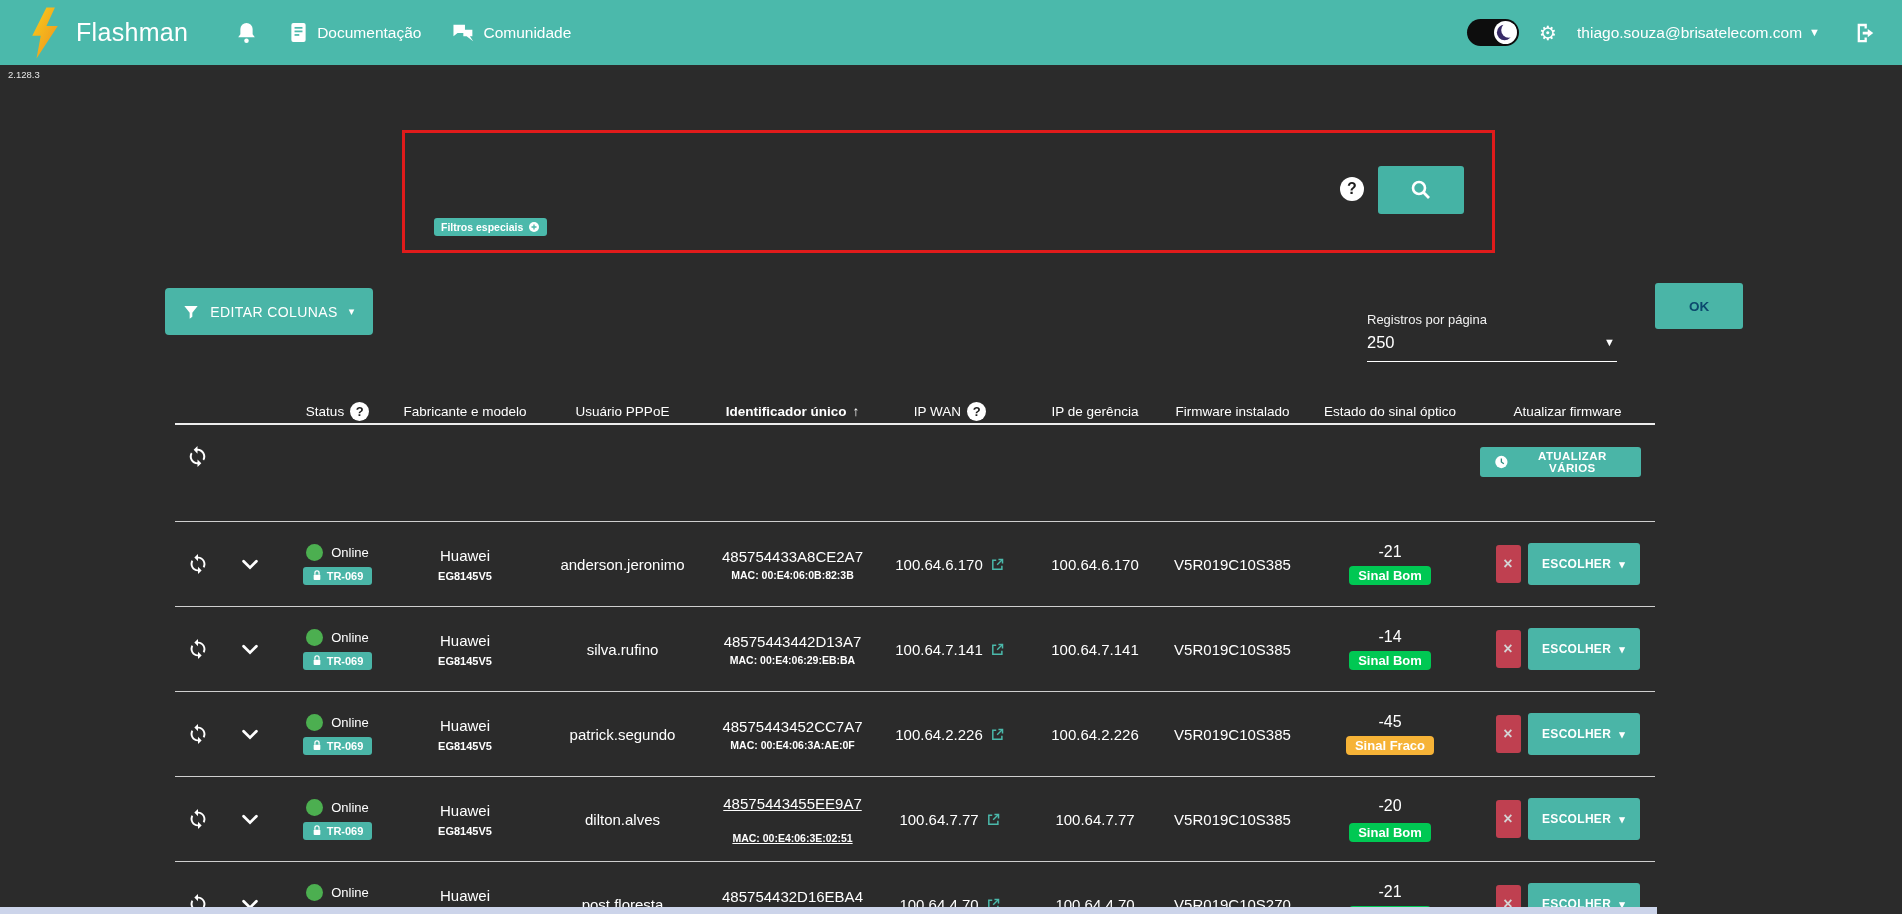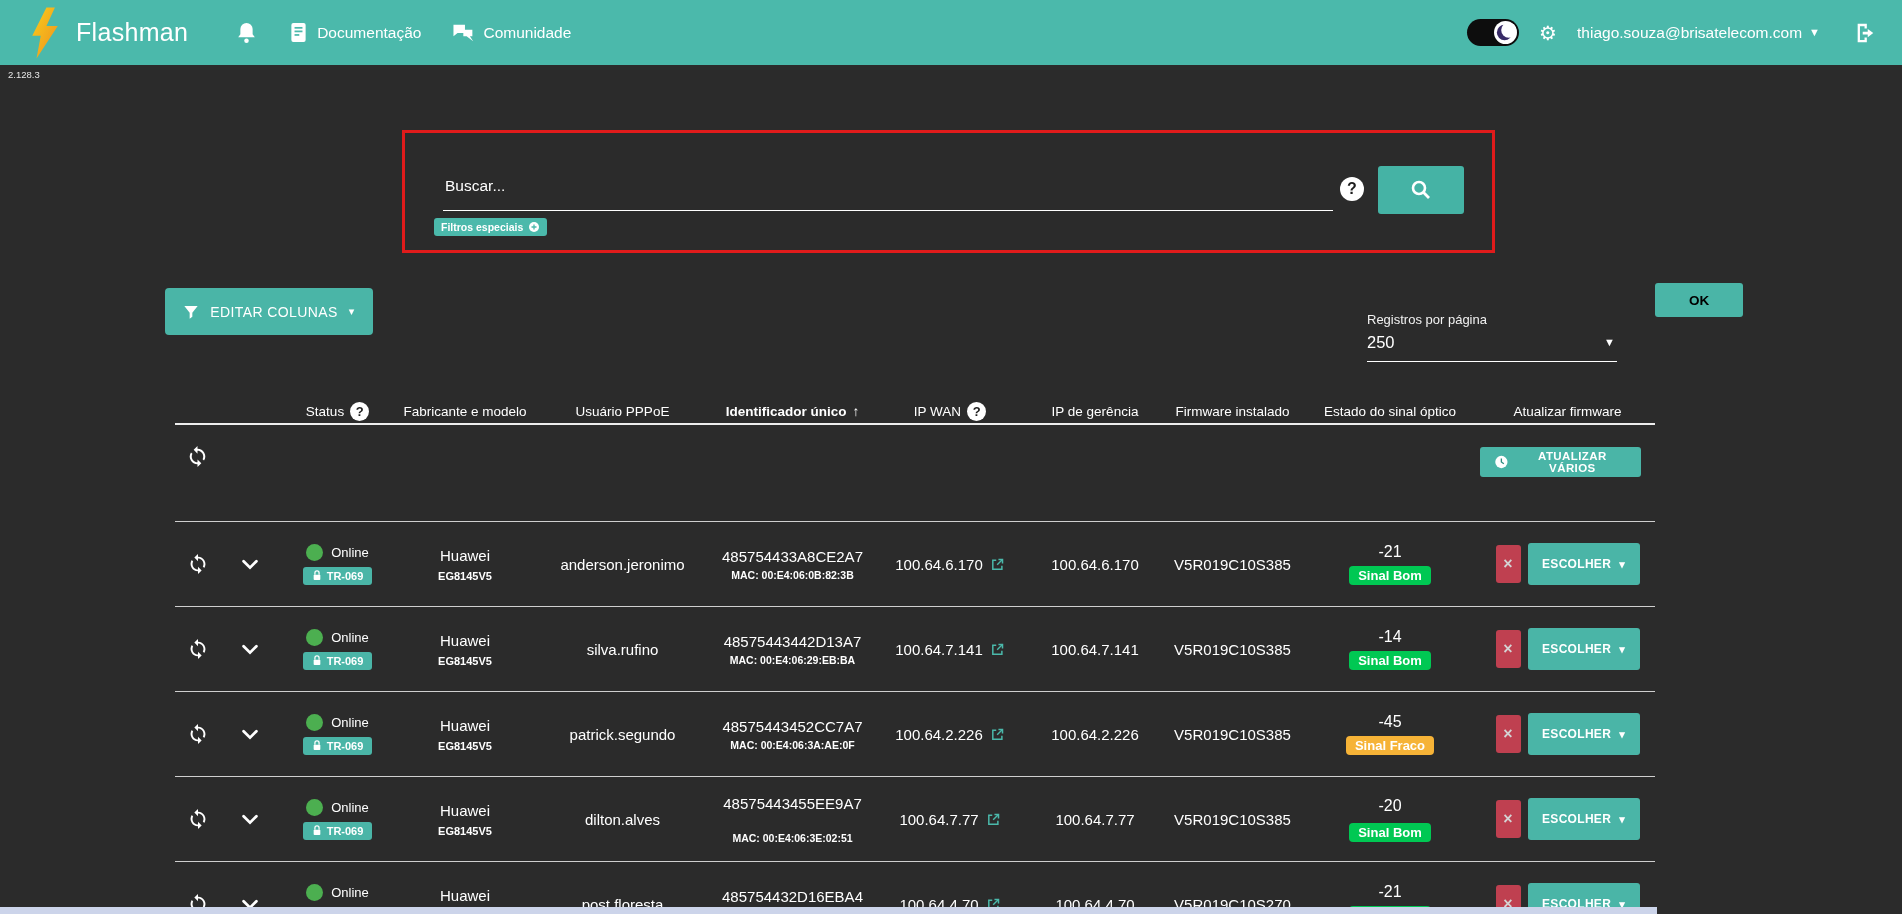--- a/index.html
+++ b/index.html
@@ -56,22 +56,22 @@
     background:#4ab5a7; border:none; border-radius:4px; color:#fff;
     display:flex; align-items:center; justify-content:center; gap:11px;
     font-size:14px; font-weight:500; letter-spacing:.4px; cursor:pointer;
     font-family:"Liberation Sans", sans-serif;
   }
   .perpage { position:absolute; left:1367px; top:281px; width:250px; cursor:pointer; }
   .perpage .lbl { font-size:13px; color:#f2f2f2;margin-top:31px; }
   .perpage .valrow { display:flex; align-items:center; justify-content:space-between; border-bottom:1px solid #fff; padding:6px 2px 9px 0; }
   .perpage .val { font-size:16.5px; }
   .okbtn {
-    position:absolute; left:1655px; top:283px; width:88px; height:34px;
-    background:#4ab5a7; border:none; border-radius:3px; color:#000000; font-size:13.5px; font-weight:700; cursor:pointer;
+    position:absolute; left:1655px; top:283px; width:88px; height:46px;
+    background:#4ab5a7; border:none; border-radius:3px; color:#0c4a6e; font-size:13.5px; font-weight:700; cursor:pointer;
     font-family:"Liberation Sans", sans-serif;
   }
   
   .table { position:absolute; left:175px; top:352px; width:1480px; }
   .grid-row { display:grid; grid-template-columns:45px 60px 115px 140px 175px 165px 150px 140px 135px 180px 175px; }
   .thead { height:73px; align-items:center; border-bottom:2px solid #ededed; }
   .th { text-align:center; font-size:13.5px; font-weight:500; display:flex; align-items:center; justify-content:center; gap:6px; cursor:pointer;margin-top:48px; }
   .th.sorted { font-weight:700; }
   .th .help-circle { width:19px; height:19px; font-size:13px; }
   .summary { height:97px; border-bottom:1px solid #cfcfcf; align-items:start; }
@@ -172,23 +172,20 @@
           <path d="M4 2h10v5h-2.5V4.5H6.5v15h5V17H14v5H4z" fill="#fff"></path>
           <path d="M15 7.5l6 4.5-6 4.5v-3H9.5v-3H15z" fill="#fff"></path>
         </svg>
       </span>
     </div>
   </div>
 
   <div class="version">2.128.3</div>
 
   <div class="search-region">
-    <div class="search-field">
-      <input type="text" placeholder="Buscar..." style="">
-    </div>
     <div class="help-circle help-pos">?</div>
     <button class="search-btn">
       <svg width="24" height="24" viewBox="0 0 24 24">
         <circle cx="10" cy="10" r="6" stroke="#fff" stroke-width="2.6" fill="none"></circle>
         <path d="M14.6 14.6 L20 20" stroke="#fff" stroke-width="2.8"></path>
       </svg>
     </button>
     <div class="filters-badge">
       <span>Filtros especiais</span>
       <svg width="12" height="12" viewBox="0 0 24 24">
@@ -504,21 +501,21 @@
         <span>TR-069</span>
       </div>
     </div>
     <div class="cell col">
       <span class="t15">Huawei</span>
       <span class="model">EG8145V5</span>
     </div>
     <div class="cell">
             <span class="t15">dilton.alves</span>
           </div>
-    <div class="cell col" style="gap:20px;">
+    <div class="cell col" style="gap:20px;text-decoration:underline;">
       <span class="t15">48575443455EE9A7</span>
       <span class="mac">MAC: 00:E4:06:3E:02:51</span>
     </div>
     <div class="cell ipwan">
       <span class="t15">100.64.7.77</span>
       <span class="iconbtn">
         <svg width="15" height="15" viewBox="0 0 24 24">
           <path d="M10 5H4.5v14.5H19V14" stroke="#4bb9ab" stroke-width="2.4" fill="none"></path>
           <path d="M13.5 4H20v6.5" stroke="#4bb9ab" stroke-width="2.4" fill="none"></path>
           <path d="M19.5 4.5l-8 8" stroke="#4bb9ab" stroke-width="2.4"></path>

